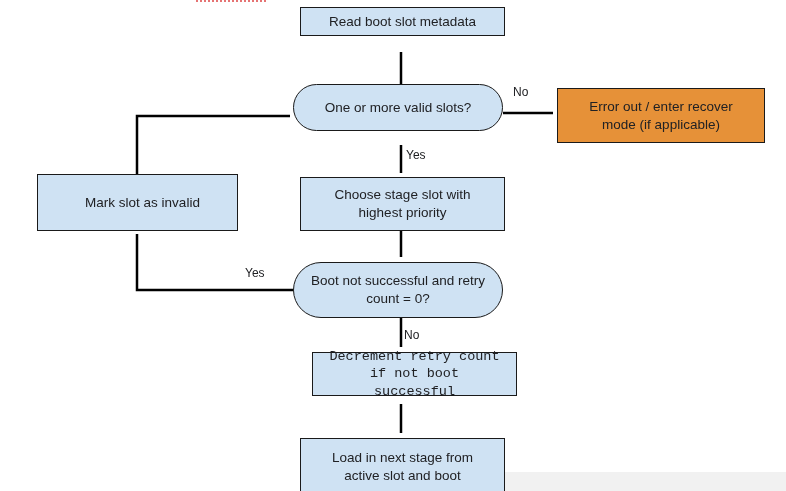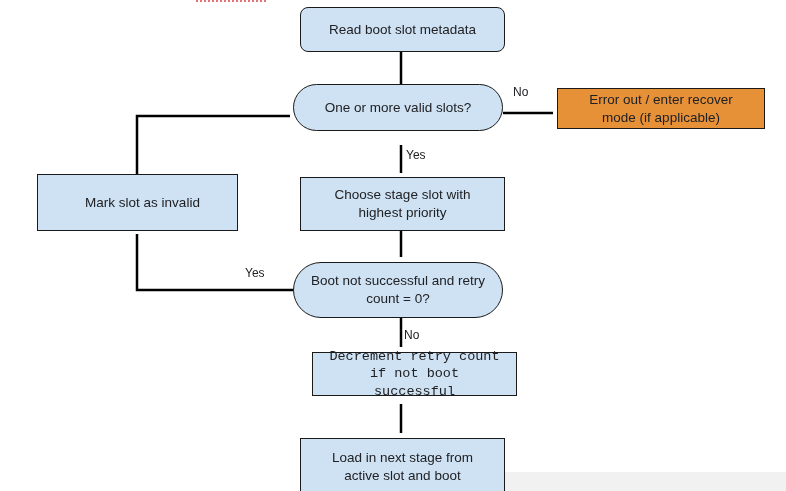--- a/index.html
+++ b/index.html
@@ -62,29 +62,29 @@
     <path d="M401,52 L401,84" marker-end="url(#arrow)"></path>
     <path d="M503,113 L553,113" marker-end="url(#arrow)"></path>
     <path d="M401,145 L401,173" marker-end="url(#arrow)"></path>
     <path d="M401,231 L401,257" marker-end="url(#arrow)"></path>
     <path d="M293,290 L137,290 L137,234" marker-end="url(#arrow)"></path>
     <path d="M137,174 L137,116 L290,116" marker-end="url(#arrow)"></path>
     <path d="M401,318 L401,347" marker-end="url(#arrow)"></path>
     <path d="M401,404 L401,433" marker-end="url(#arrow)"></path>
   </svg>
 
-  <div class="node process" style="left:300px;top:7px;width:205px;height:45px;border-radius:8px;">
+  <div class="node process" style="left:300px;top:7px;width:205px;height:29px;">
     <span>Read boot slot metadata</span>
   </div>
 
   <div class="node decision" style="left:293px;top:84px;width:210px;height:47px;">
     <span>One or more valid slots?</span>
   </div>
 
-  <div class="node error" style="left:557px;top:88px;width:208px;height:41px;">
+  <div class="node error" style="left:557px;top:88px;width:208px;height:55px;">
     <span>Error out / enter recover mode (if applicable)</span>
   </div>
 
   <div class="node process" style="left:300px;top:177px;width:205px;height:54px;">
     <span>Choose stage slot with highest priority</span>
   </div>
 
   <div class="node process" style="left:37px;top:174px;width:201px;height:57px;padding-left:24px;">
     <span>Mark slot as invalid</span>
   </div>

